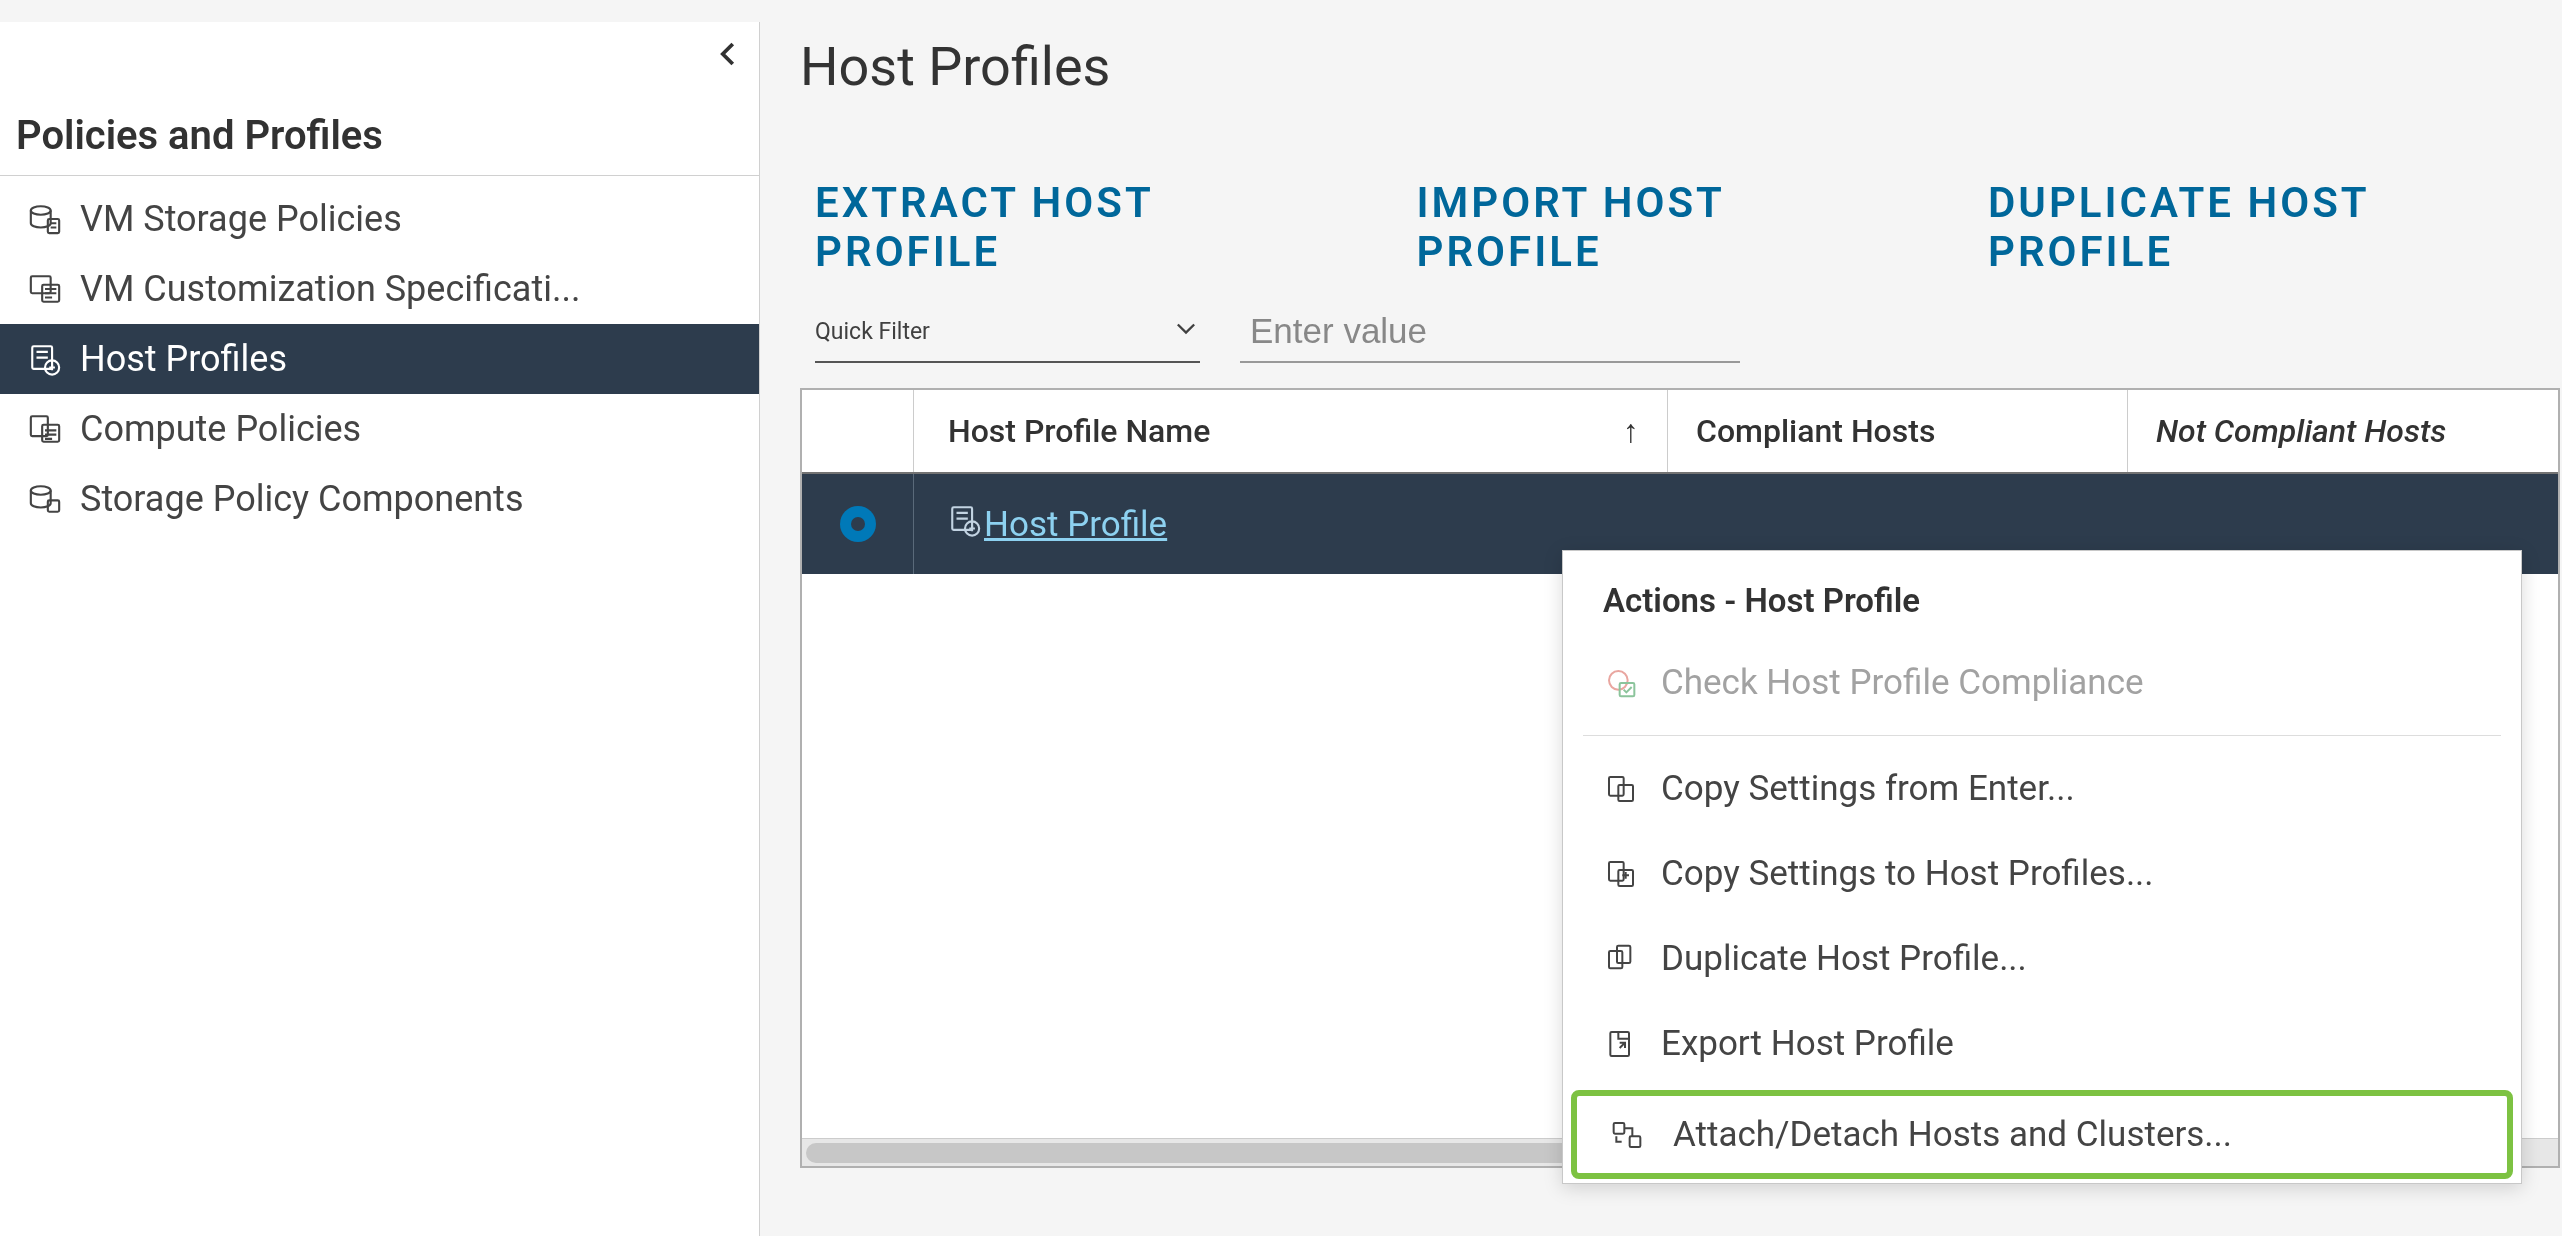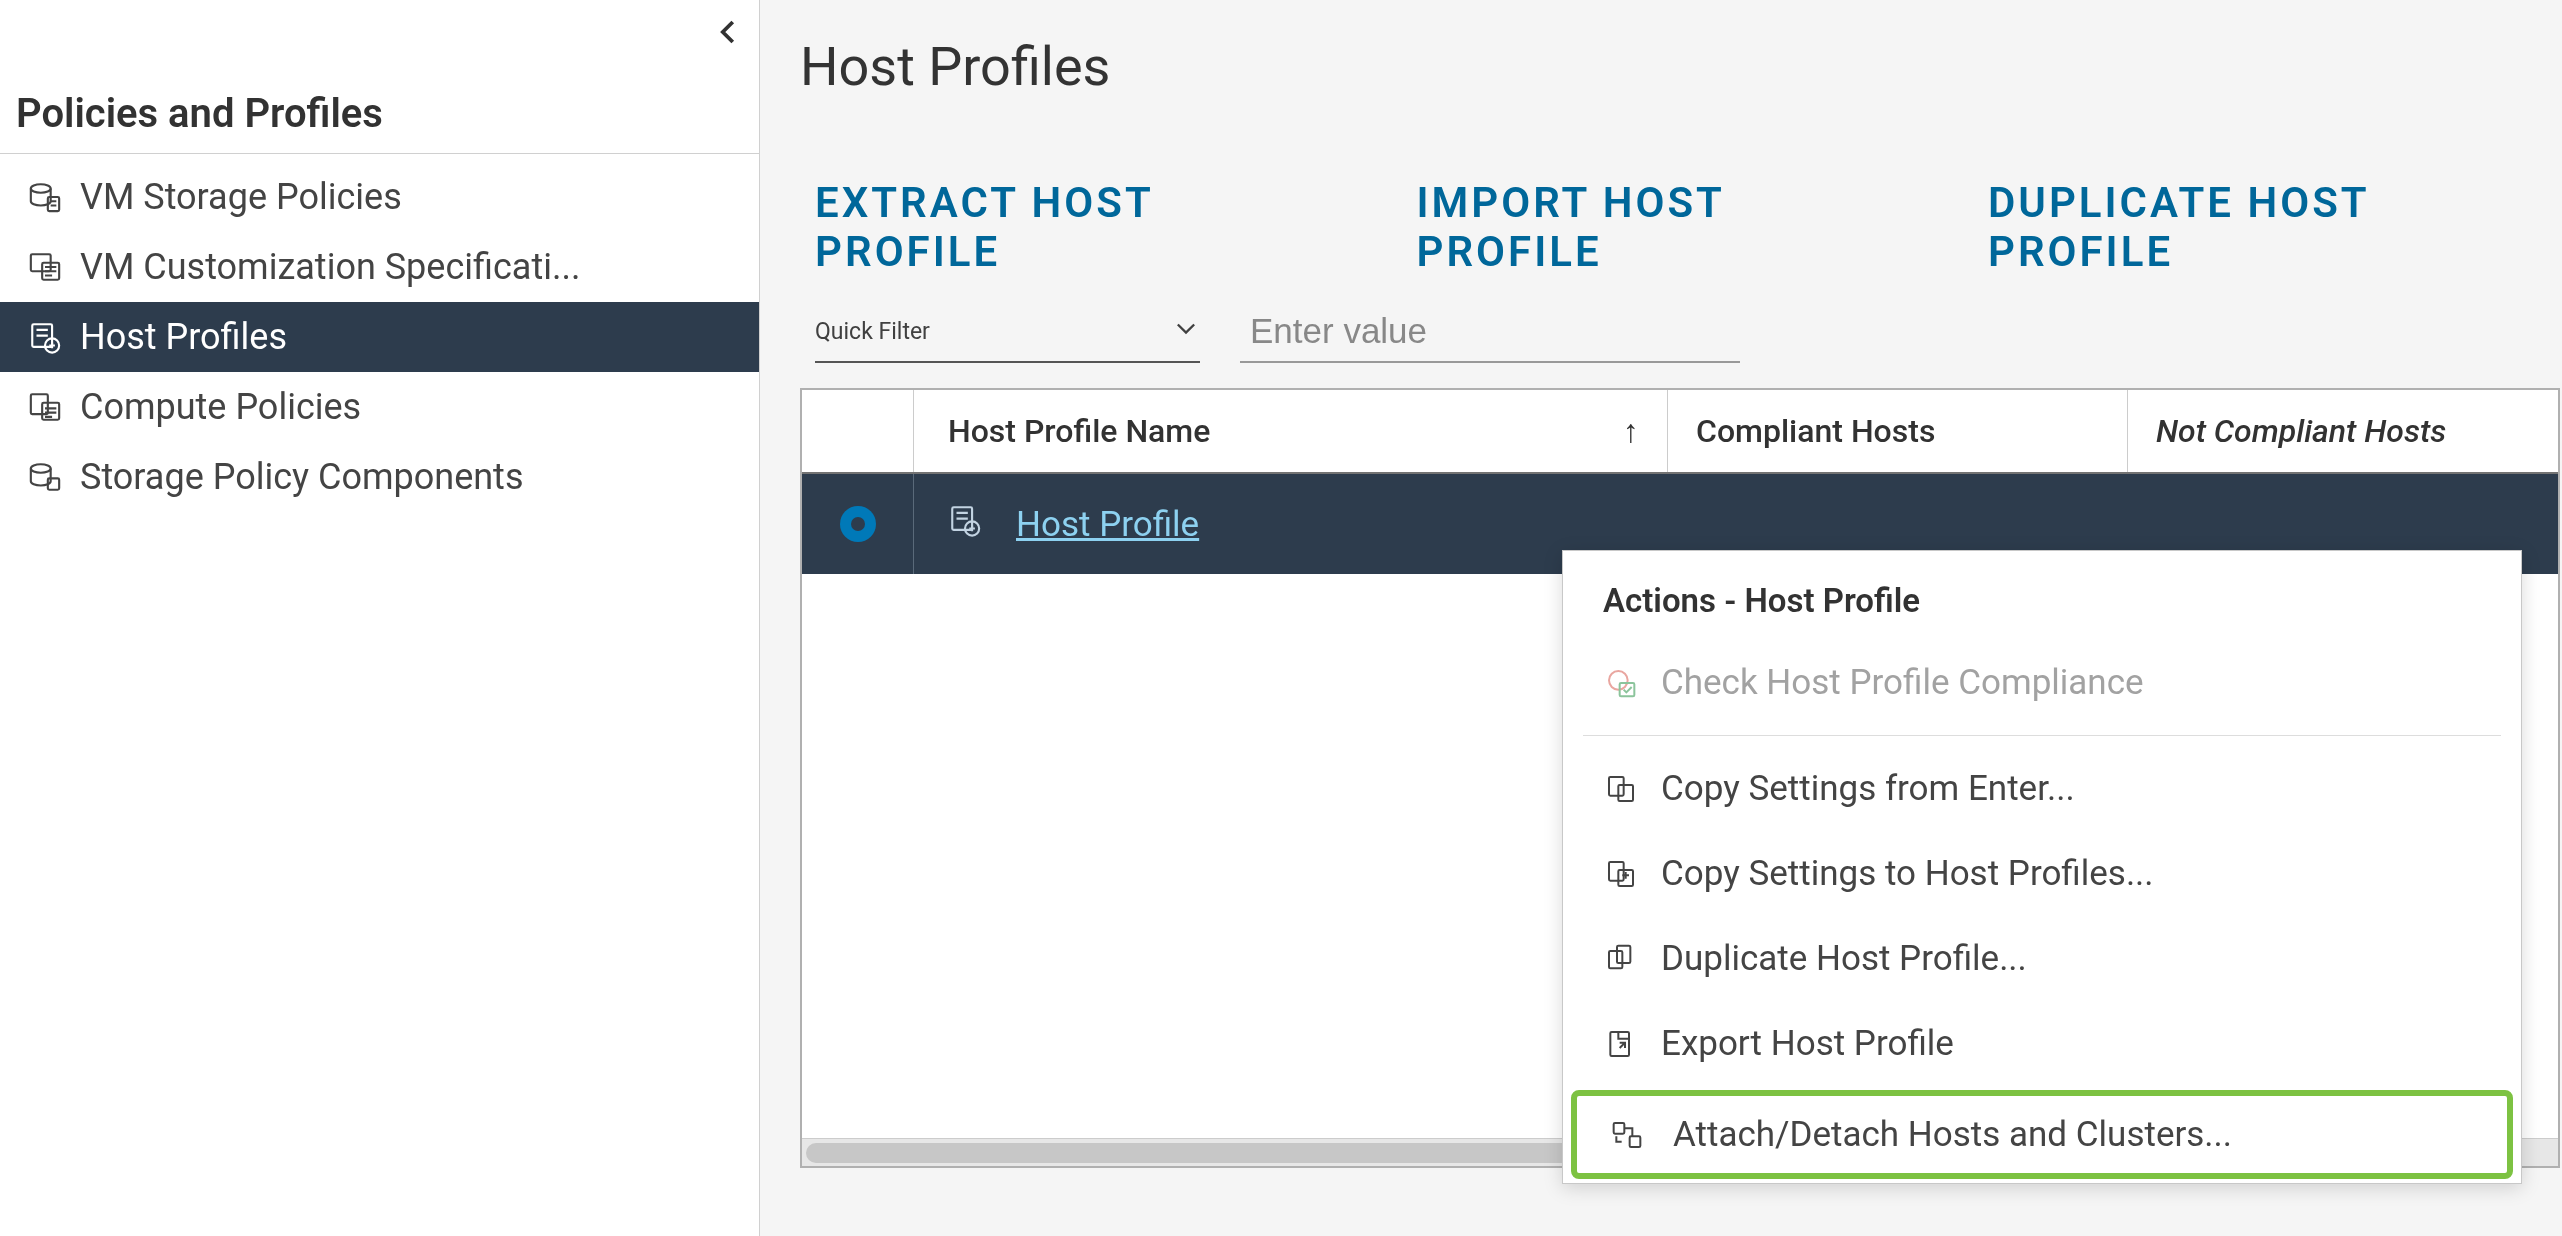--- a/index.html
+++ b/index.html
@@ -10,20 +10,21 @@
   width: 2562px;
   height: 1236px;
   overflow: hidden;
   display: flex;
 }
 .sidebar {
   width: 760px;
   background: #fff;
   border-right: 1px solid #d0d0d0;
   position: relative;
+  margin-top: 22px;
 }
 .sidebar-collapse {
   position: absolute;
   top: 10px;
   right: 15px;
   font-size: 40px;
   font-weight: bold;
   cursor: pointer;
 }
 .sidebar-title {
@@ -138,21 +139,21 @@
 }
 .radio-dot {
   width: 36px; height: 36px; border-radius: 50%;
   background: #0079b8;
   display: flex; align-items: center; justify-content: center;
 }
 .radio-dot::after { content:""; width:14px; height:14px; border-radius:50%; background:#2d3c4d; }
 .row-name-cell {
   display: flex;
   align-items: center;
-  gap: 34px;
+  gap: 2px;
   padding-left: 34px;
   font-size: 35px;
 }
 .row-link { color: #8dd1f0; text-decoration: underline; }
 
 .table-body-rest { flex:1; background:#fff; }
 .table-scroll {
   height: 28px;
   background: #e7e7e7;
   border-top: 1px solid #ccc;

